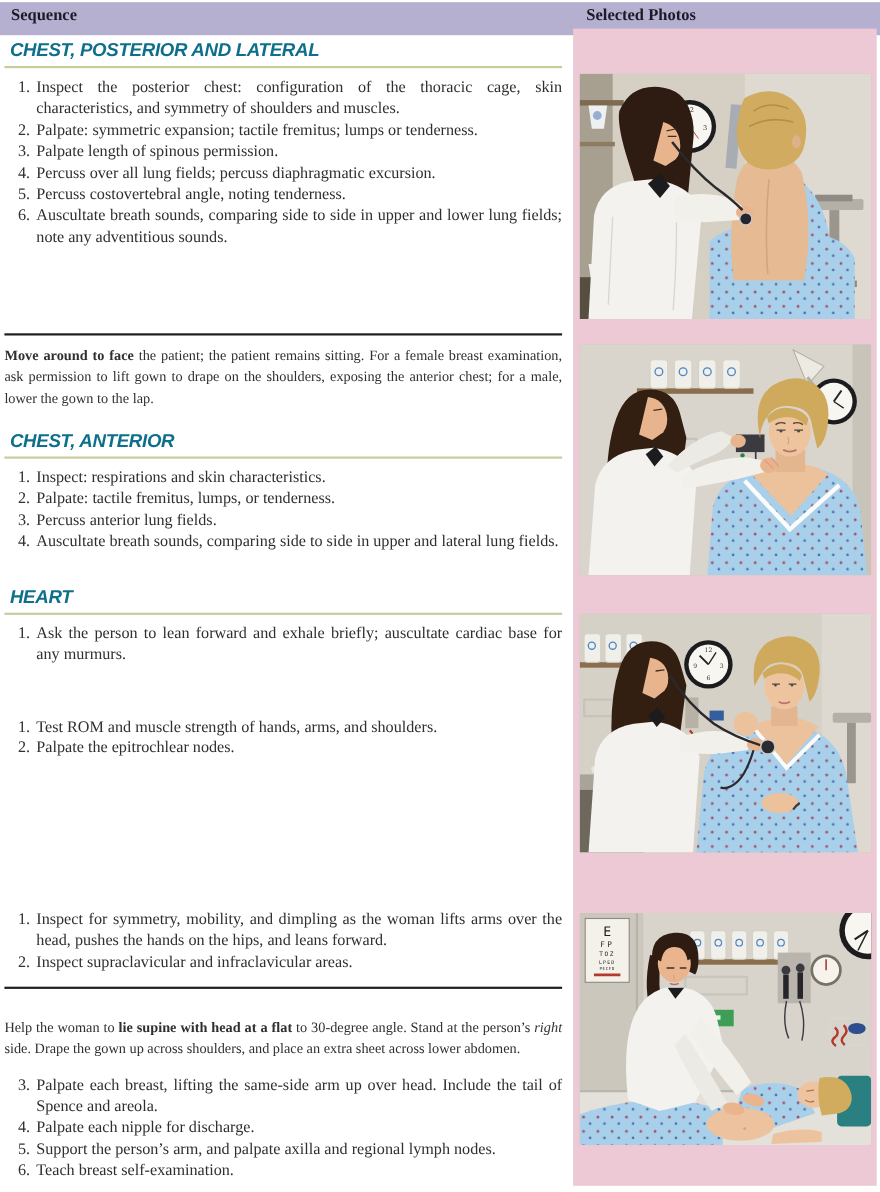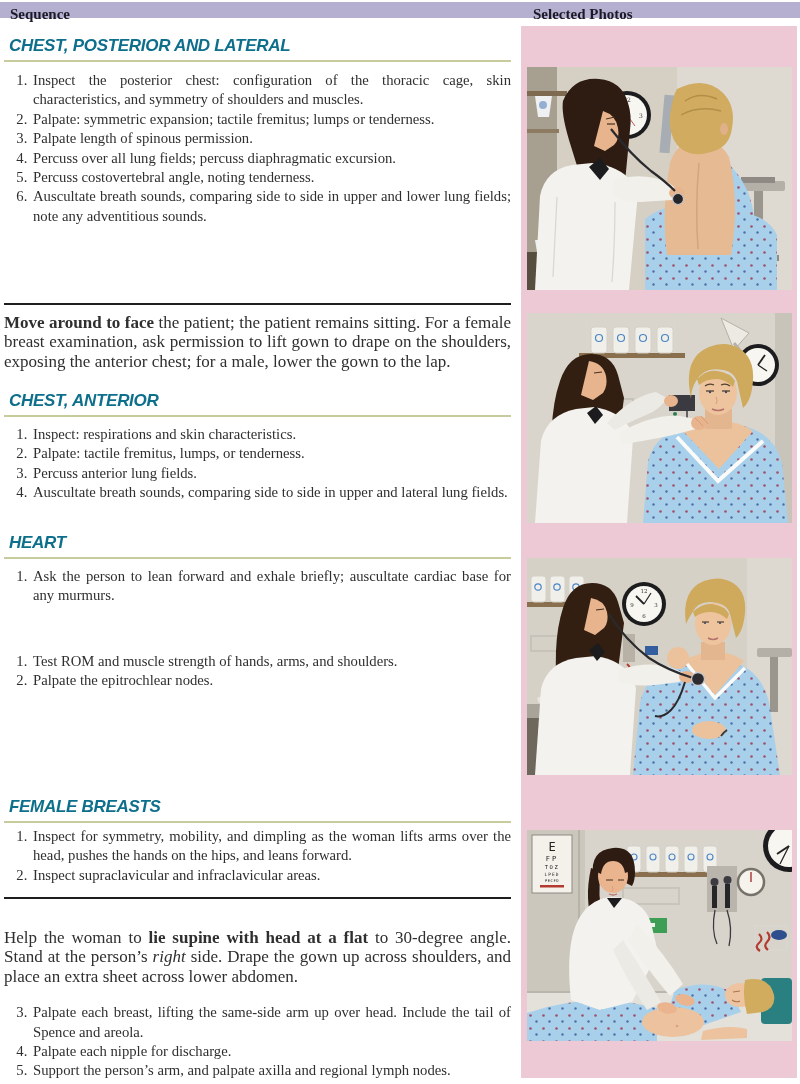--- a/index.html
+++ b/index.html
@@ -1,39 +1,39 @@
 <!DOCTYPE html>
 <html><head>
 <meta charset="utf-8">
 <style>
   html,body{margin:0;padding:0;background:#ffffff;}
   .page{position:relative;width:800px;height:1084px;background:#ffffff;overflow:hidden;
         font-family:"Liberation Serif", serif;color:#2f2f2f;}
   
-  .colhead{position:absolute;left:0;top:2px;width:800px;height:16px;background:#b5afd0;}
+  .colhead{position:absolute;left:0;top:2px;width:800px;height:30px;background:#b5afd0;}
   .colhead span{position:absolute;top:1px;line-height:23px;font-weight:bold;font-size:15px;color:#1b1b28;}
   .colhead .lh{left:10px;}
   .colhead .rh{left:533px;}
   
   .photos-panel{position:absolute;left:521px;top:26px;width:276px;height:1052px;background:#ecc9d4;}
   .photo{position:absolute;width:265px;margin:0;padding:0;background:#cfc9be;}
   .photo svg{display:block;width:100%;height:100%;}
   .ph1{left:527px;top:67px;height:223px;}
   .ph2{left:527px;top:313px;height:210px;}
   .ph3{left:527px;top:558px;height:217px;}
   .ph4{left:527px;top:830px;height:211px;}
   
   .leftcol{position:absolute;left:4px;top:0;width:507px;height:1084px;}
   .leftcol > *{position:absolute;left:0;right:0;margin:0;}
   h2.sec{font-family:"Liberation Sans", sans-serif;font-weight:bold;font-size:17px;
          letter-spacing:-0.3px;color:#0e6f8c;padding:0 0 4px 5px;
          border-bottom:2.5px solid #c8cb9b;font-style:italic;}
   ol.seq{padding:0 0 0 27px;font-size:14.7px;line-height:19.4px;text-align:justify;}
   ol.seq li{padding-left:2px;}
-  p.note{font-size:17px;line-height:19.4px;text-align:justify;}
+  p.note{font-size:13px;line-height:19.4px;text-align:justify;}
   hr.black-rule{border:none;border-top:2px solid #1e1e1e;width:100%;}
   .b{font-weight:bold;}
   .i{font-style:italic;}
 </style>
 </head>
 <body>
 
 <div class="page">
 
   <div class="colhead">
@@ -409,21 +409,20 @@
     <h2 class="sec" style="top:533px">HEART</h2>
     <ol class="seq" style="top:567px">
         <li>Ask the person to lean forward and exhale briefly; auscultate cardiac base for any murmurs.</li>
       </ol>
 
     <ol class="seq" style="top:652px">
         <li>Test ROM and muscle strength of hands, arms, and shoulders.</li>
         <li>Palpate the epitrochlear nodes.</li>
       </ol>
 
-    <h2 class="sec" style="top:797px">FEMALE BREASTS</h2>
     <ol class="seq" style="top:827px">
         <li>Inspect for symmetry, mobility, and dimpling as the woman lifts arms over the head, pushes the hands on the hips, and leans forward.</li>
         <li>Inspect supraclavicular and infraclavicular areas.</li>
       </ol>
 
     <hr class="black-rule" style="top:897px">
     <div style="top:911px">
       <p class="note" style="position:static"><span>Help the woman to </span><span class="b">lie supine with head at a flat</span><span> to 30-degree angle. Stand at the person’s </span><span class="i">right</span><span> side. Drape the gown up across shoulders, and place an extra sheet across lower abdomen.</span></p>
       <ol class="seq" start="3" style="position:static">
           <li>Palpate each breast, lifting the same-side arm up over head. Include the tail of Spence and areola.</li>

